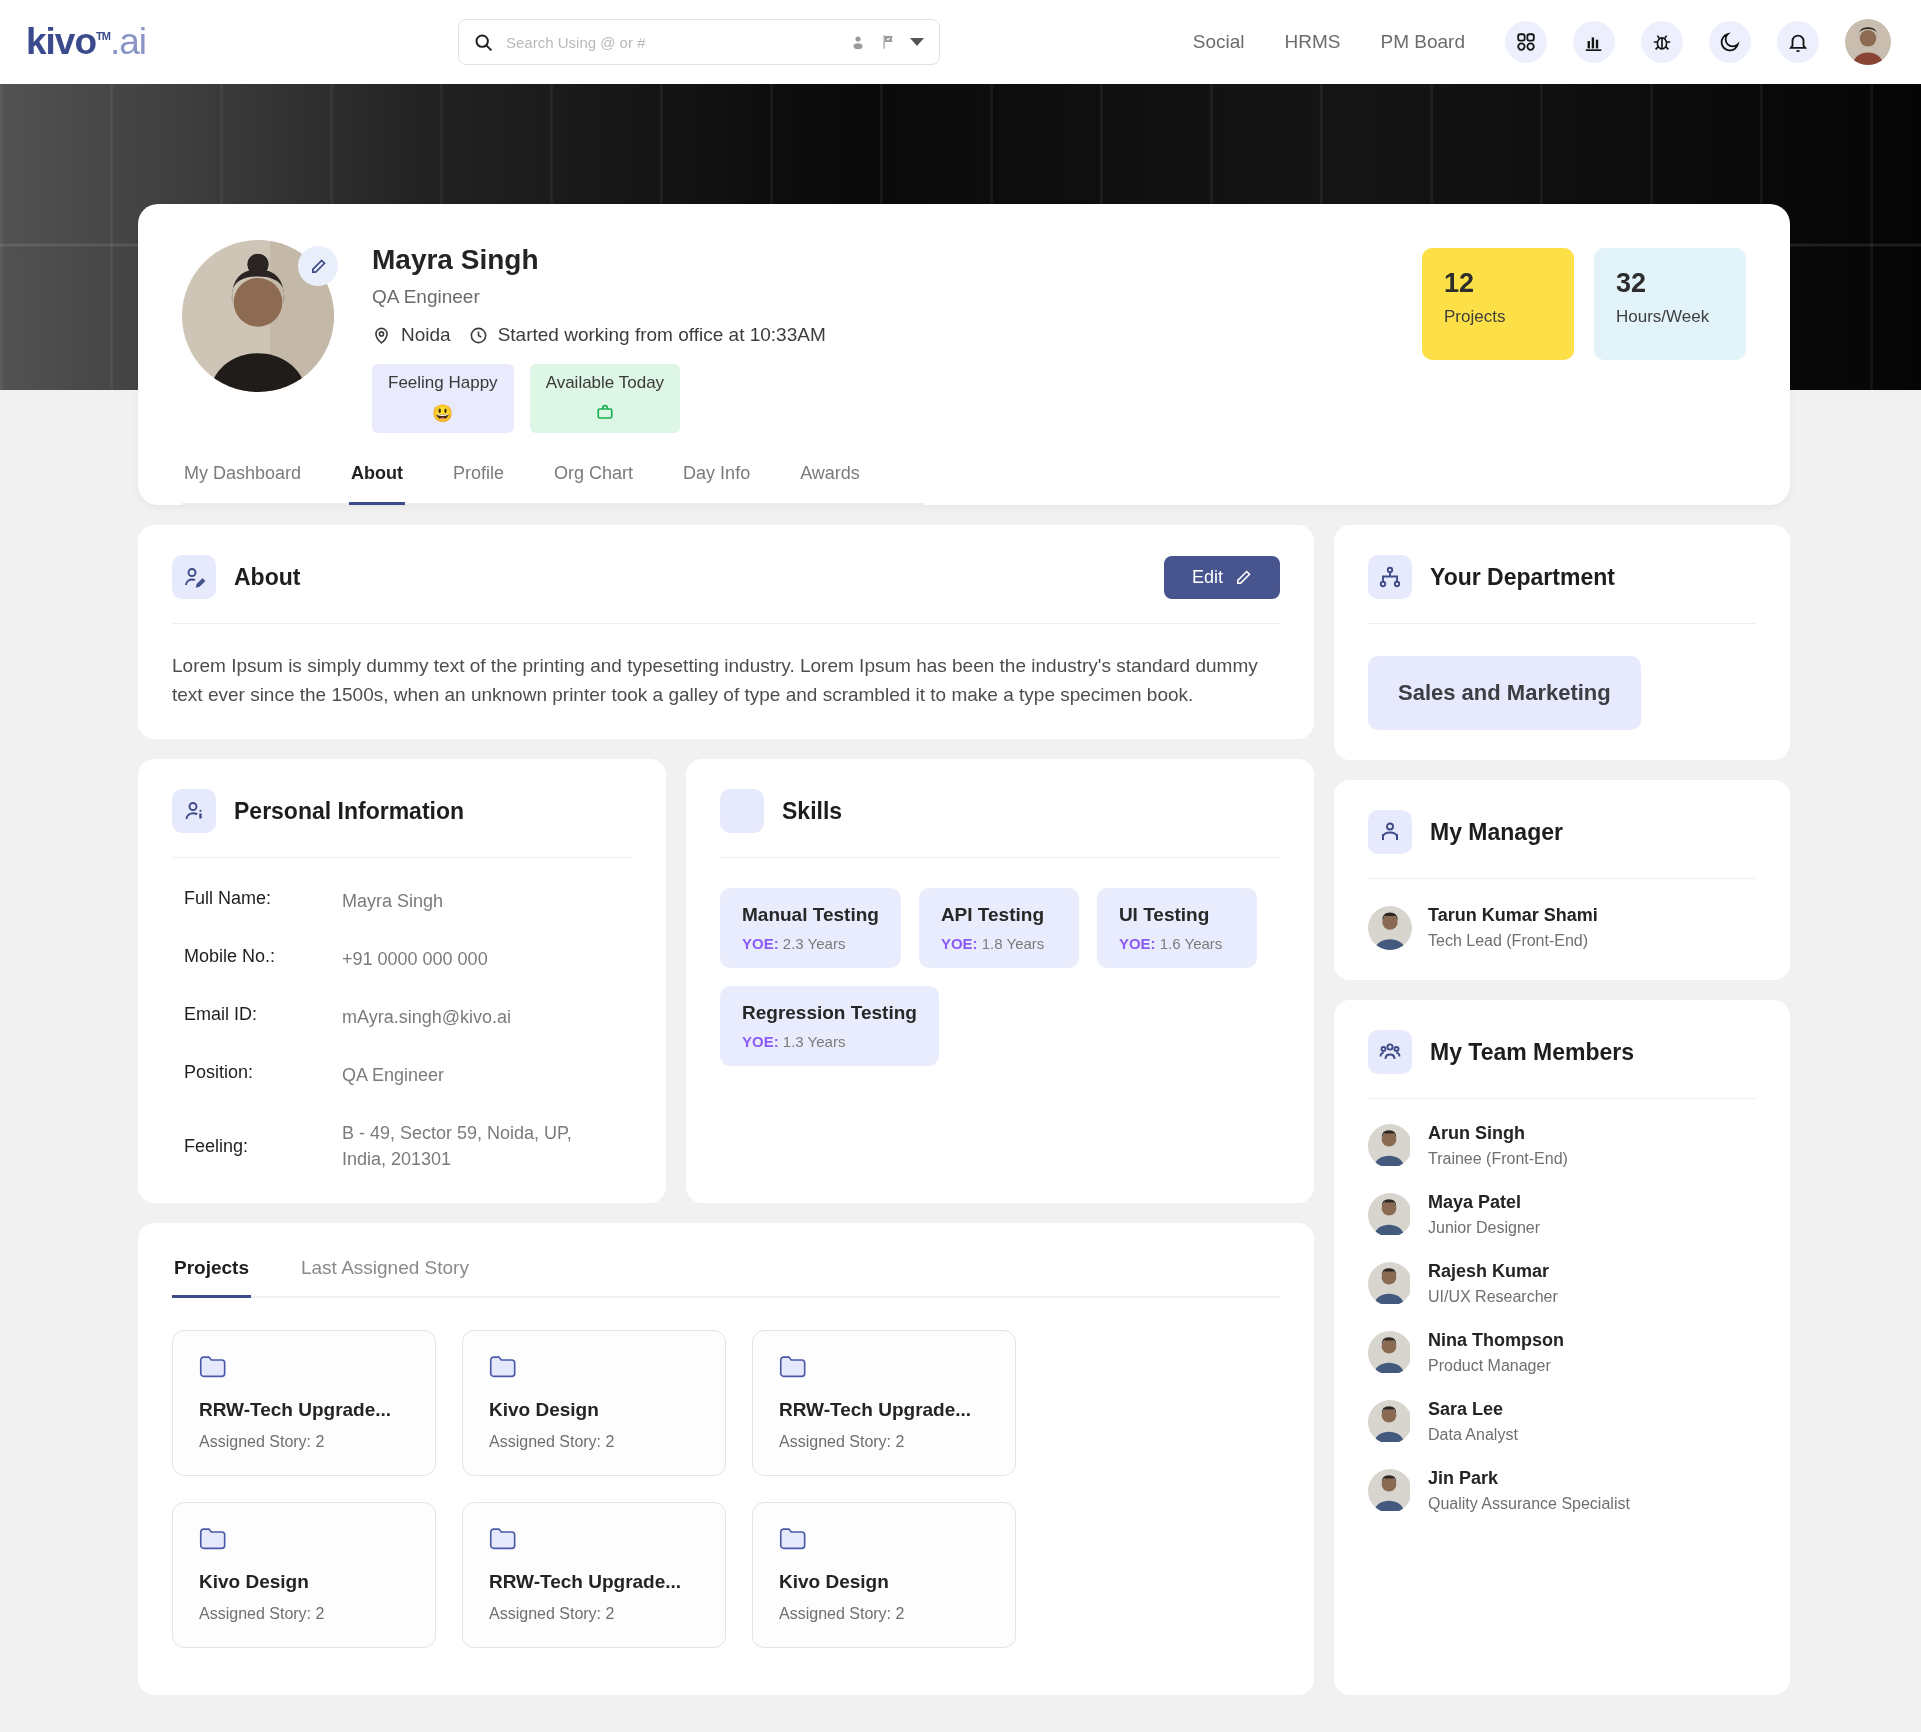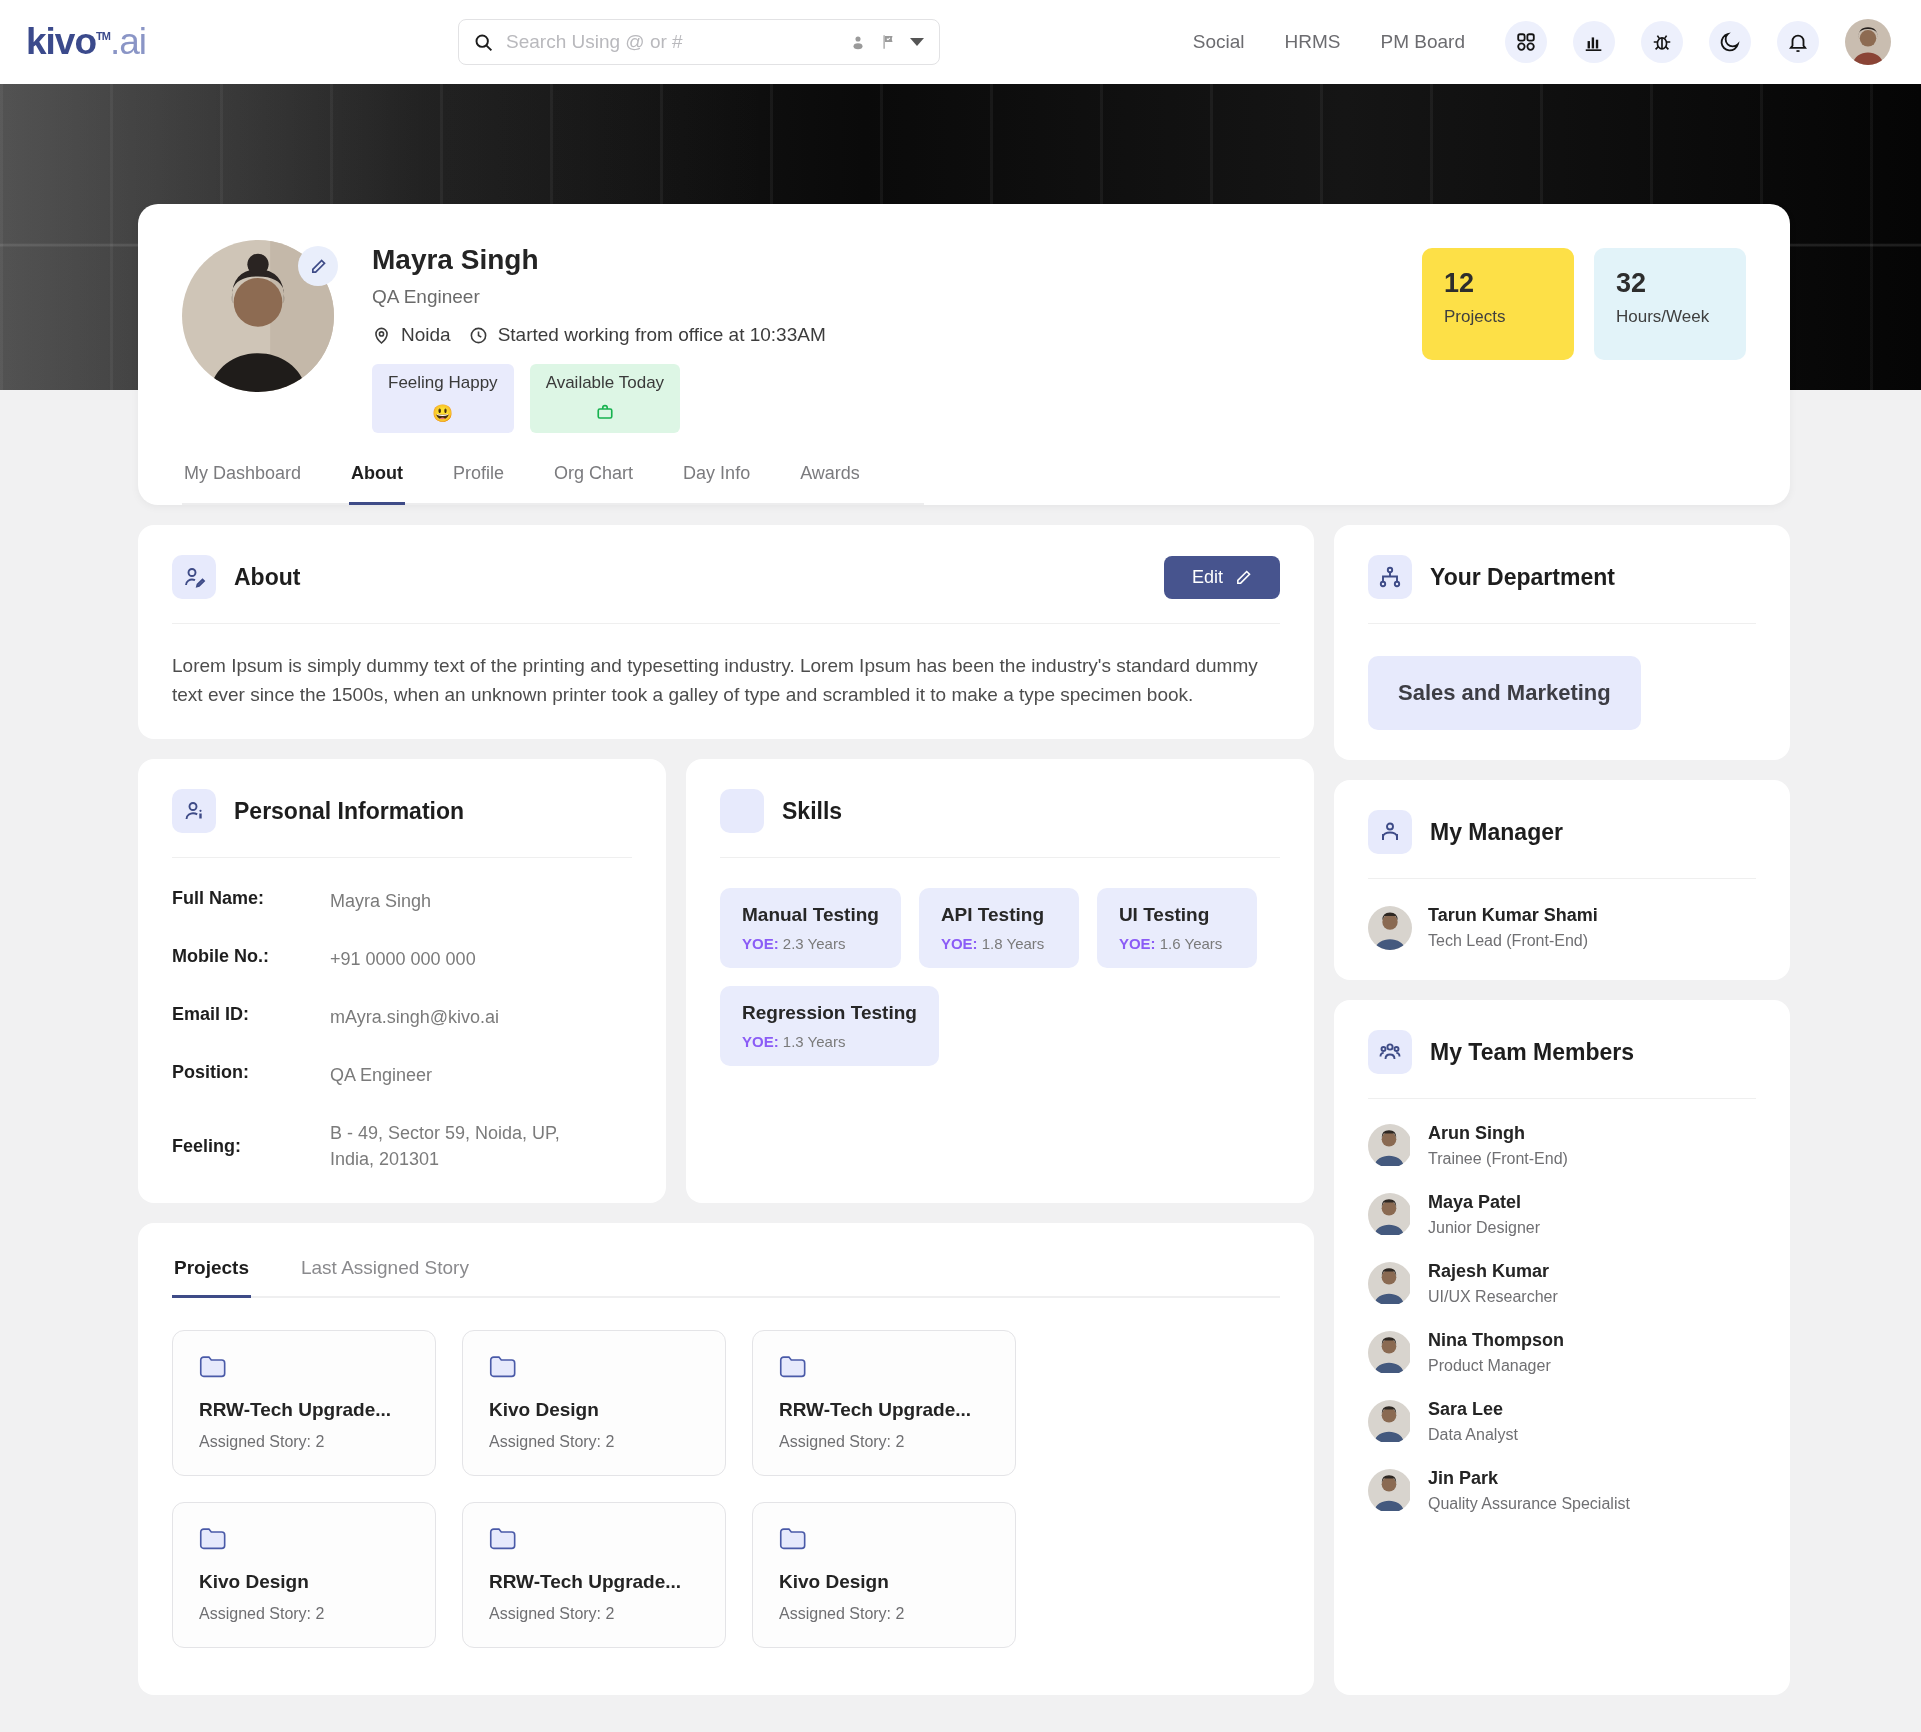--- a/index.html
+++ b/index.html
@@ -6,21 +6,21 @@
   html,body { width:1921px; height:1732px; overflow:hidden;
     font-family:"Liberation Sans", sans-serif; background:#f1f1f2; color:#232323; }
 
   
   .navbar { height:84px; background:#fff; display:flex; align-items:center; padding:0 30px 0 26px; position:relative; z-index:5; }
   .logo { font-size:37px; font-weight:bold; color:#3b4a8c; letter-spacing:-1px; display:flex; align-items:baseline; }
   .logo .tm { font-size:12px; vertical-align:super; position:relative; top:-14px; font-weight:bold; }
   .logo .suffix { color:#8property a93c4; color:#8a95c6; font-weight:normal; }
   .search-box { margin-left:312px; width:482px; height:46px; border:1px solid #e2e2e4; border-radius:8px;
     display:flex; align-items:center; padding:0 14px; gap:12px; background:#fff; }
-  .search-box input { border:none; outline:none; flex:1; font-size:19px; color:#444; font-family:"Liberation Sans",sans-serif; }
+  .search-box input { border:none; outline:none; flex:1; font-size:15px; color:#444; font-family:"Liberation Sans",sans-serif; }
   .search-box input::placeholder { color:#b9b9bd; }
   .search-side { display:flex; align-items:center; gap:12px; }
   .nav-right { margin-left:auto; display:flex; align-items:center; gap:26px; }
   .nav-link { font-size:19px; color:#6c6c70; cursor:pointer; margin-right:14px; }
   .icon-btn { width:42px; height:42px; border-radius:50%; background:#edf0fc; display:flex; align-items:center; justify-content:center; cursor:pointer; }
   .nav-avatar { width:46px; height:46px; border-radius:50%; overflow:hidden; cursor:pointer; }
 
   
   .hero { height:306px; background:
     linear-gradient(180deg, rgba(255,255,255,0) 52%, rgba(255,255,255,.13) 52.6%, rgba(255,255,255,0) 53.4%),
@@ -67,21 +67,21 @@
   .hr { border-bottom:1px solid #efefef; margin-top:24px; }
 
   .edit-btn { margin-left:auto; background:#47548e; color:#fff; border:none; border-radius:8px; padding:11px 28px;
     font-size:18px; display:flex; align-items:center; gap:12px; cursor:pointer; font-family:"Liberation Sans",sans-serif; }
   .about-text { margin-top:28px; font-size:19px; color:#4d4d4d; line-height:1.5; max-width:1110px; }
 
   .row2 { display:flex; gap:20px; flex:none; }
   .pi-card { width:528px; flex:none; }
   .pi-rows { margin-top:30px; }
   .pi-row { display:flex; margin-bottom:32px; }
-  .pi-label { width:158px; flex:none; font-size:18px; font-weight:bold; color:#1e1e1e; }
+  .pi-label { width:158px; flex:none; font-size:18px; font-weight:normal; color:#1e1e1e;margin-left:12px; }
   .pi-value { flex:1; font-size:18px; color:#7b7b7b; line-height:1.45; }
   .skills-card { flex:1; }
   .skill-chips { display:flex; flex-wrap:wrap; gap:18px; margin-top:30px; }
   .skill { background:#e9ecfc; border-radius:10px; padding:16px 22px; min-width:160px; }
   .skill .s-name { font-size:19px; font-weight:bold; color:#272727; }
   .skill .s-yoe { margin-top:9px; font-size:15px; color:#7a7a7a; }
   .skill .s-yoe b { color:#8b5cf6; }
 
   .projects-card { flex:1; }
   .ptabs { display:flex; gap:48px; border-bottom:2px solid #efeff0; }

